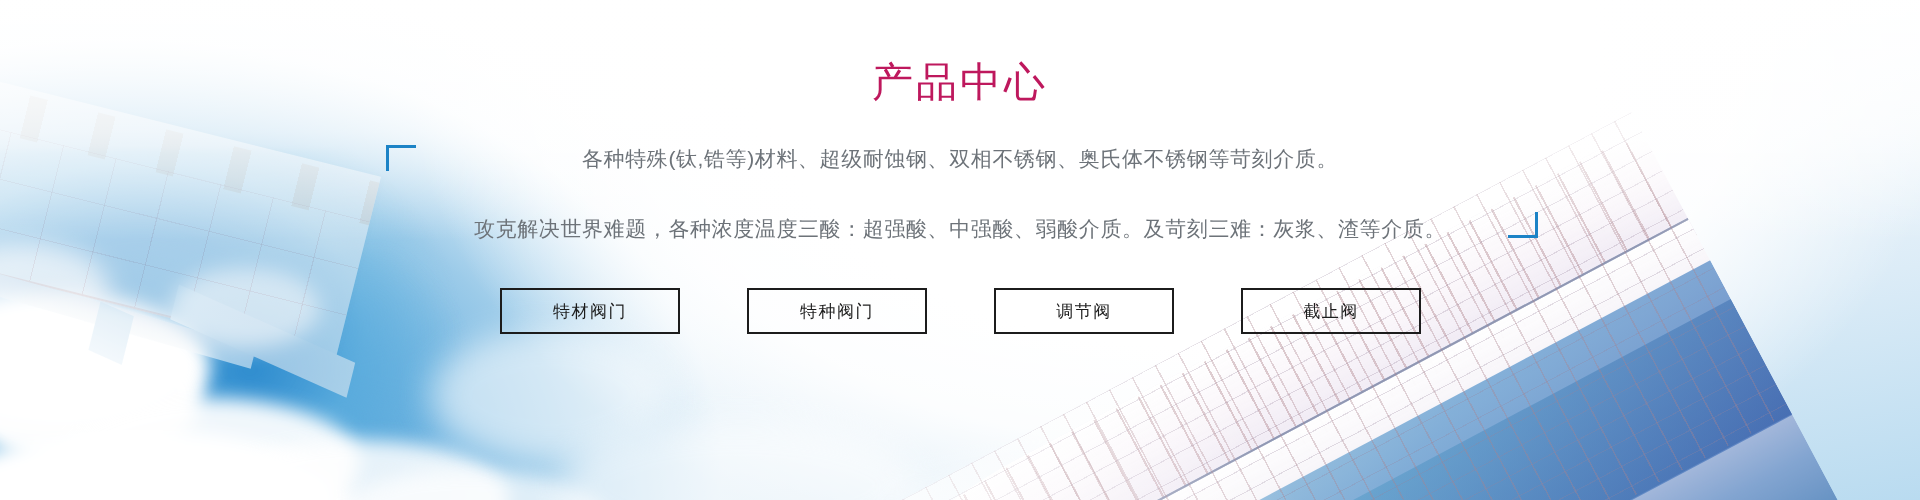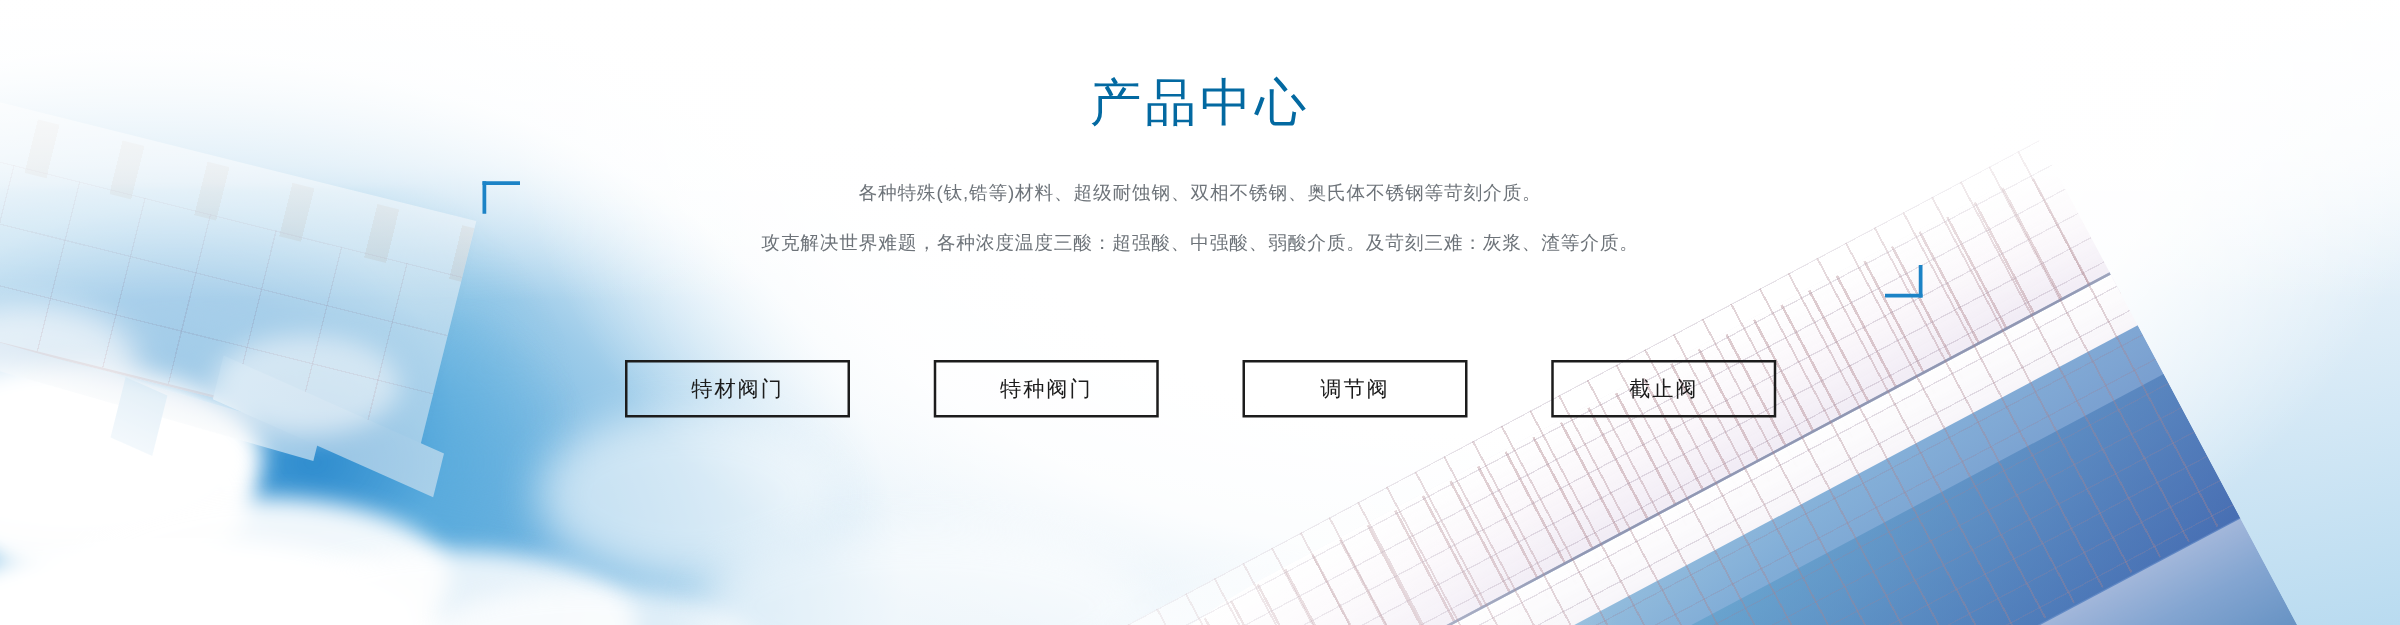--- a/index.html
+++ b/index.html
@@ -146,36 +146,36 @@
 
   
   .content { position:absolute; left:0; top:0; width:1920px; height:500px; }
 
   .page-title {
     position:absolute; left:0; top:58px; width:1920px;
     text-align:center;
     font-size:41px;
     line-height:1.18;
     letter-spacing:3px;
-    color:#0369a1;
+    color:#be185d;
     font-weight:400;
   }
 
   .desc-block {
     position:absolute; left:0; top:144px; width:1920px;
     text-align:center;
   }
   .desc-line {
-    font-size:15px;
+    font-size:21px;
     line-height:1.42;
     letter-spacing:.6px;
     color:#6d7379;
     white-space:nowrap;
   }
-  .desc-line + .desc-line { margin-top:19px; }
+  .desc-line + .desc-line { margin-top:40px; }
 
   .bracket {
     position:absolute;
     width:30px; height:26px;
   }
   .bracket-tl { left:386px; top:145px; border-top:3px solid #1C83C6; border-left:3px solid #1C83C6; }
   .bracket-br { left:1508px; top:212px; border-bottom:3px solid #1C83C6; border-right:3px solid #1C83C6; }
 
   .cat-grid {
     position:absolute; left:500px; top:288px;

